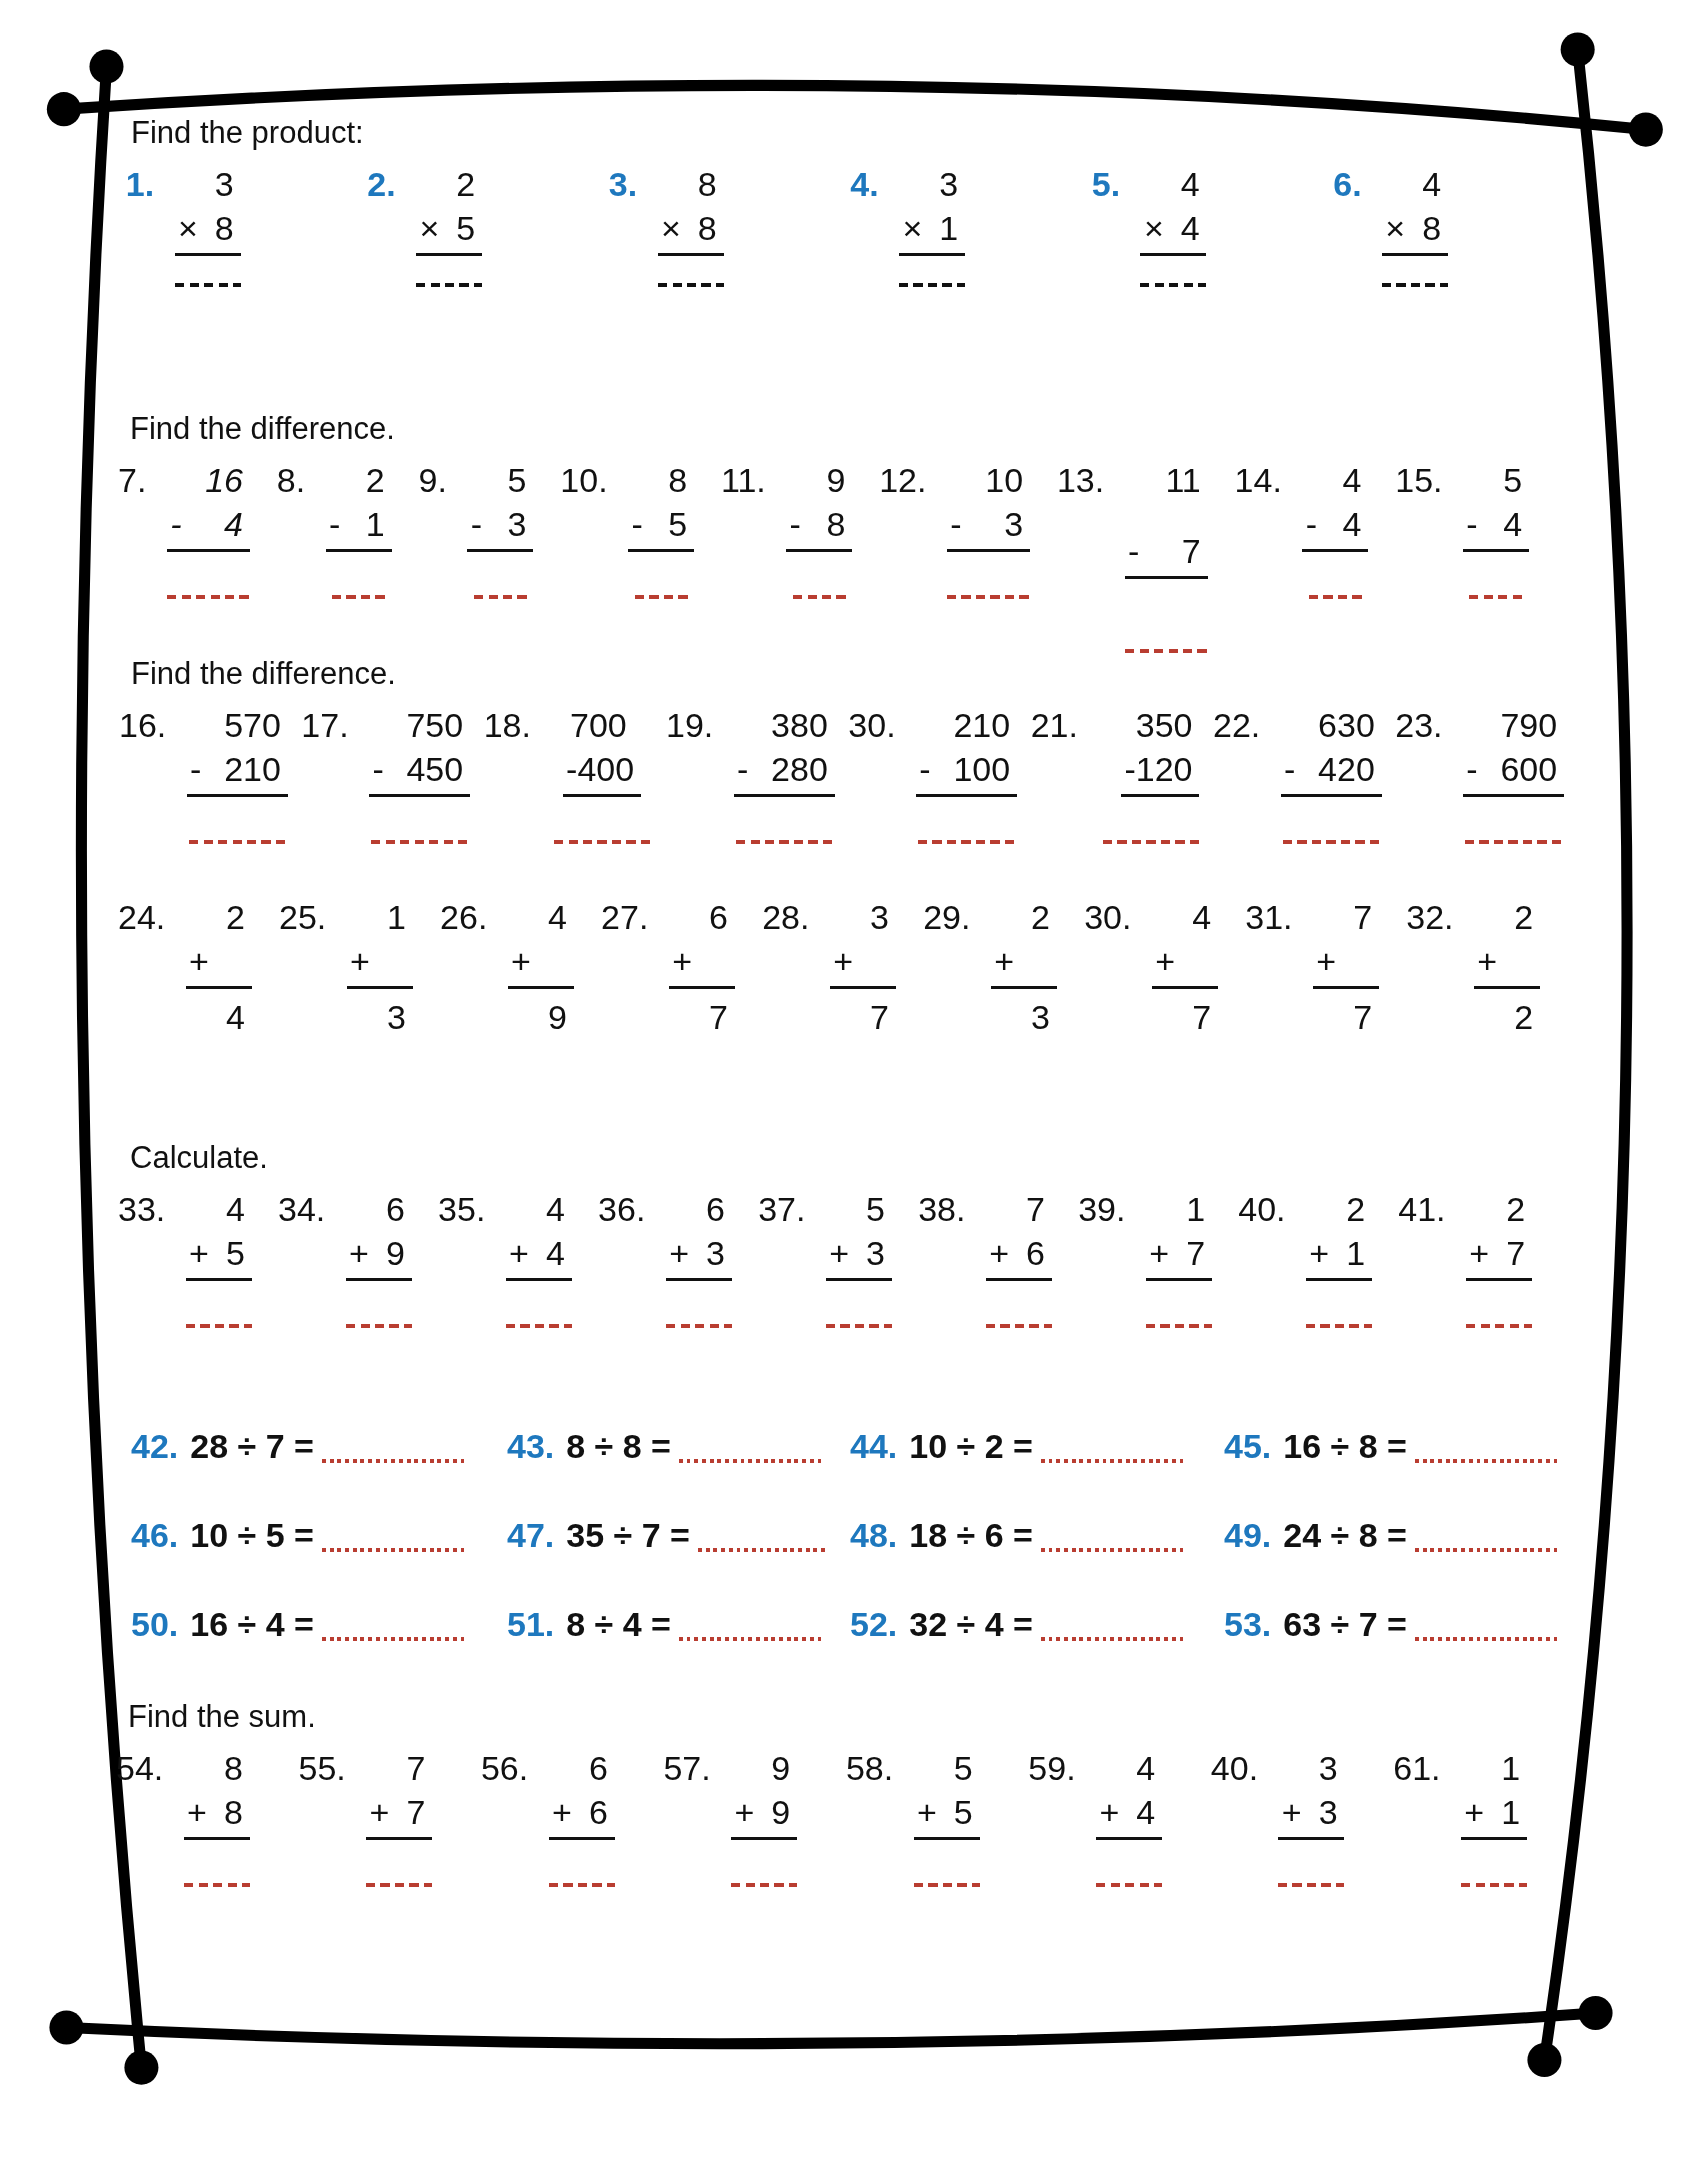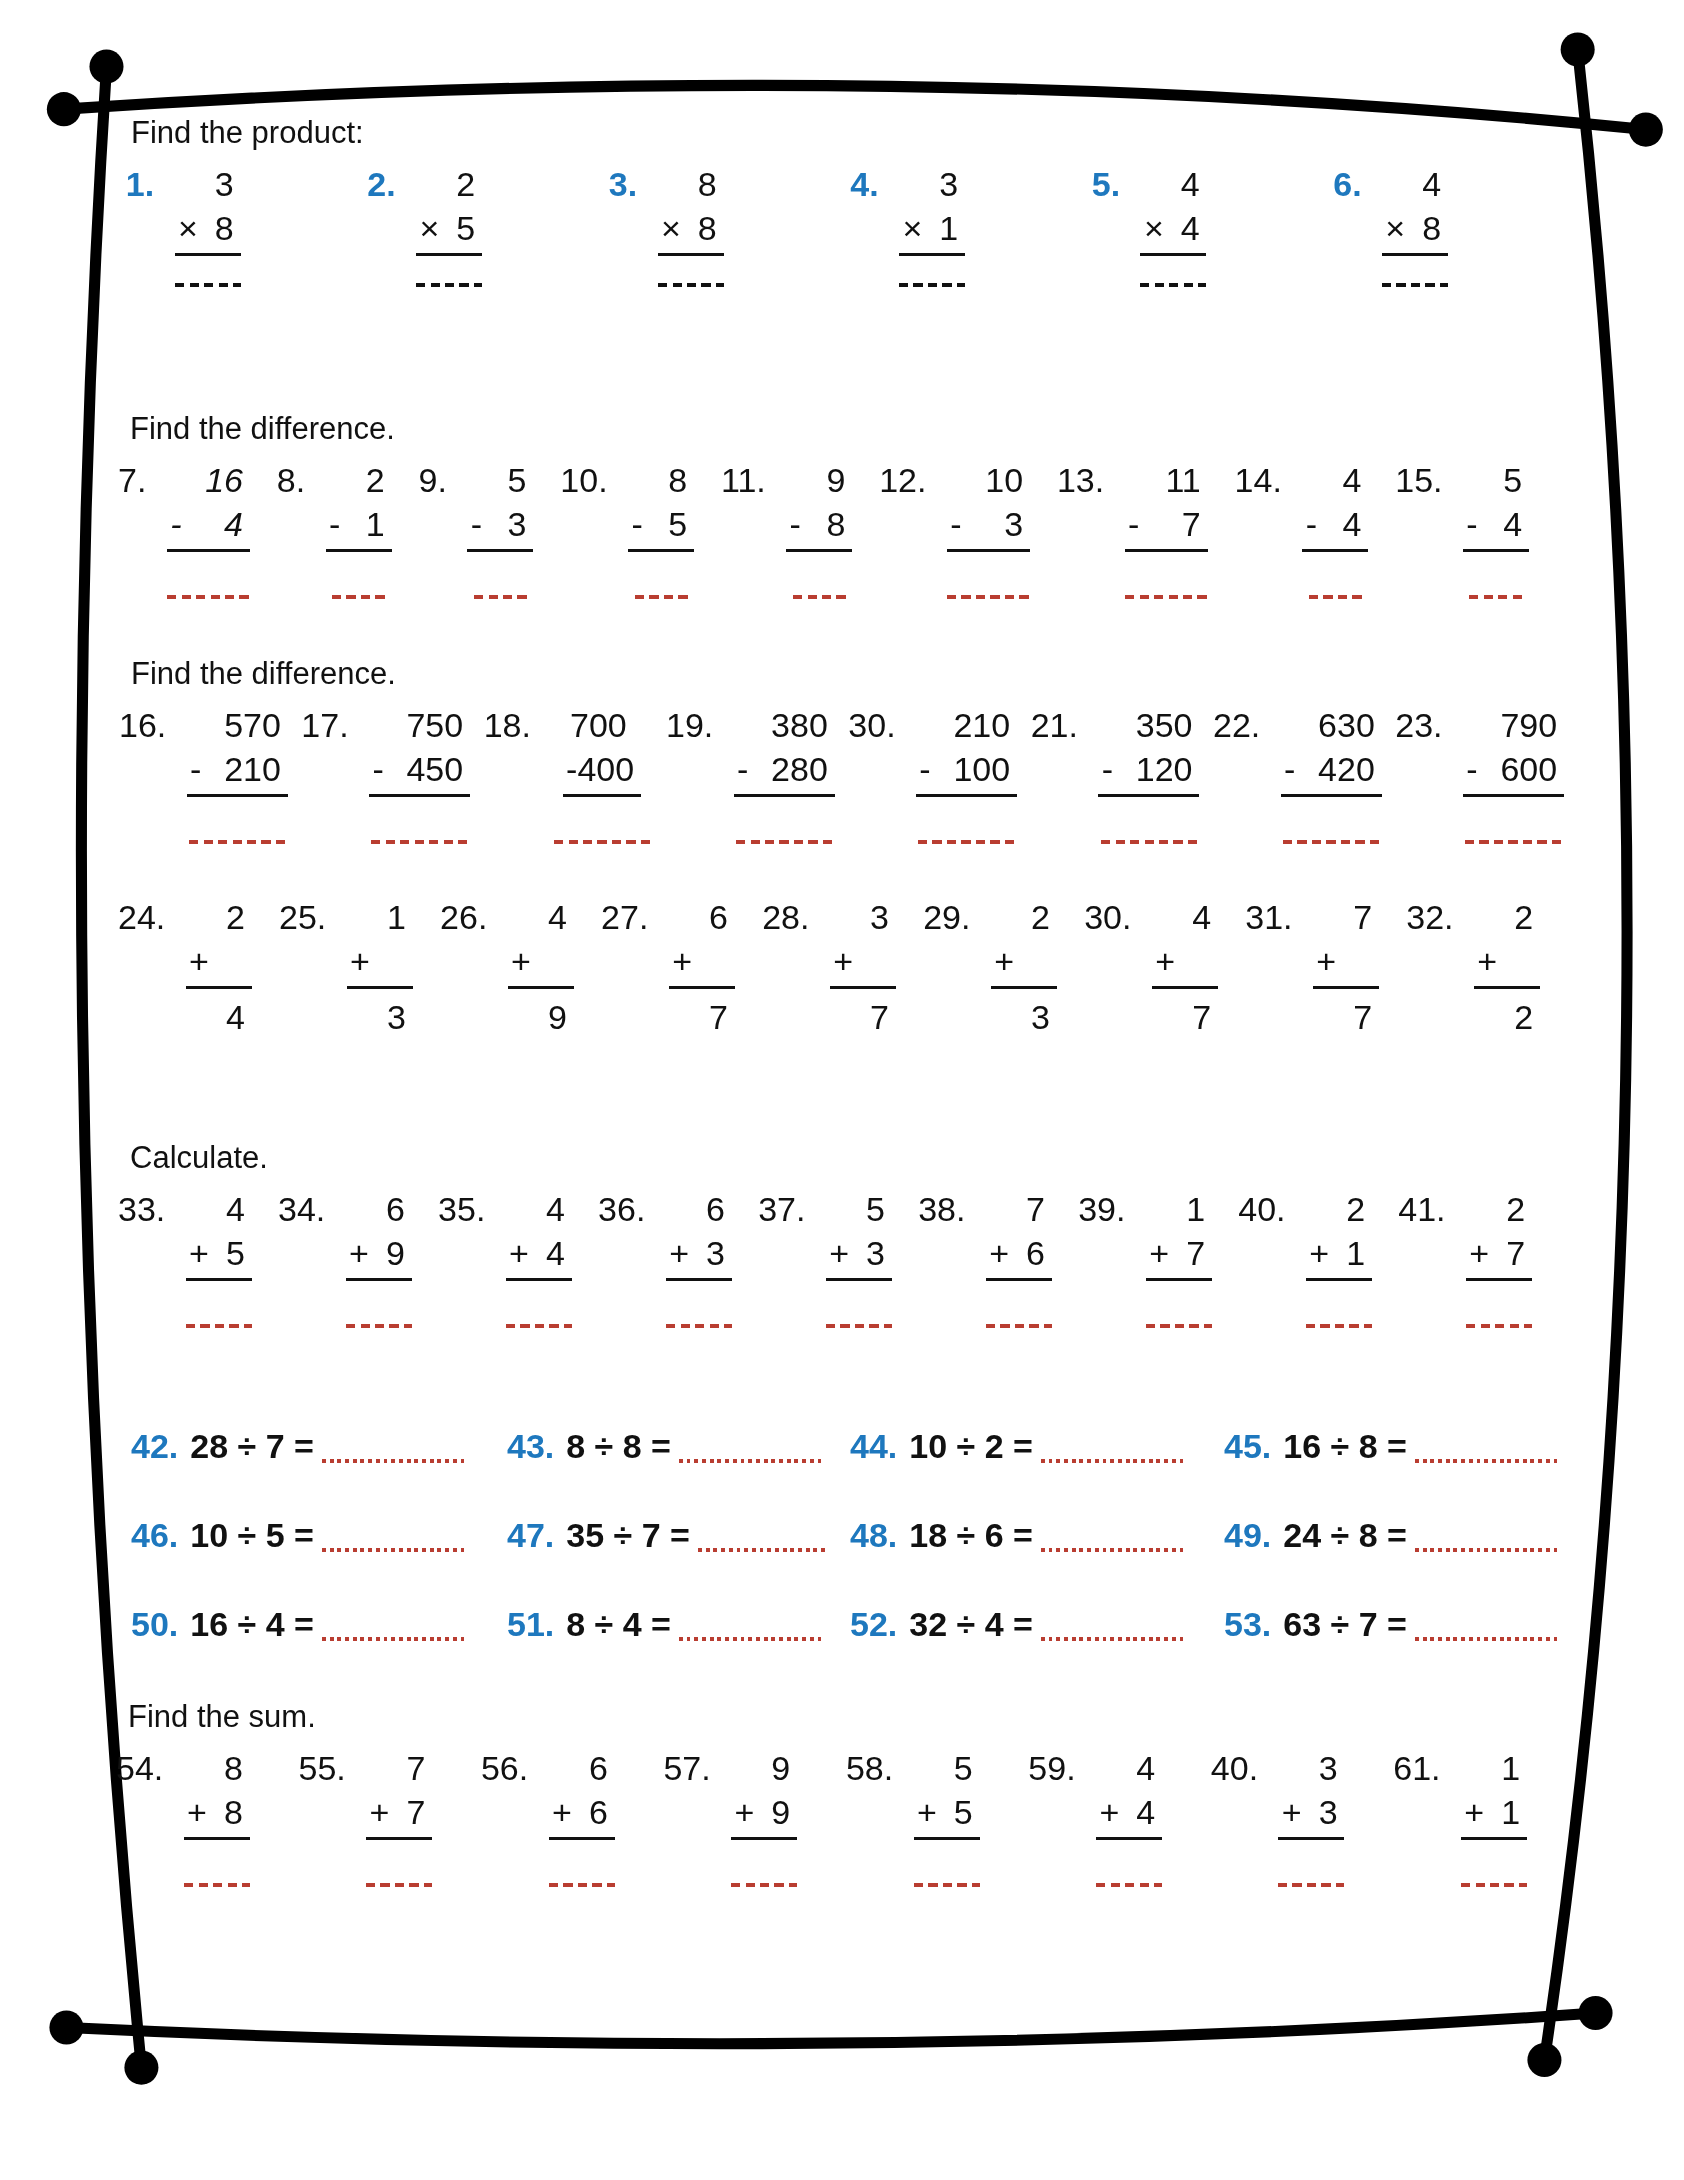--- a/index.html
+++ b/index.html
@@ -256,21 +256,21 @@
               <span class="opsign">-</span>
               <span class="opnum">3</span>
             </div>
             <div class="dashwrap">
               <span class="dashes red" style="width: 82px;"></span>
             </div>
           </div>
         </div>
         <div class="vcell">
           <span class="plabel">13.</span>
-          <div class="pstack" style="width: 83px;">
+          <div class="pstack" style="width: 83px; gap: 27px;">
             <div class="ptop">11</div>
             <div class="pop">
               <span class="opsign">-</span>
               <span class="opnum">7</span>
             </div>
             <div class="dashwrap">
               <span class="dashes red" style="width: 82px;"></span>
             </div>
           </div>
         </div>
@@ -366,21 +366,21 @@
               <span class="opsign">-</span>
               <span class="opnum">100</span>
             </div>
             <div class="dashwrap">
               <span class="dashes red" style="width: 96px;"></span>
             </div>
           </div>
         </div>
         <div class="vcell">
           <span class="plabel">21.</span>
-          <div class="pstack" style="width: 101px;">
+          <div class="pstack" style="width: 101px; align-items: flex-end;">
             <div class="ptop">350</div>
             <div class="pop">
               <span class="opsign">-</span>
               <span class="opnum">120</span>
             </div>
             <div class="dashwrap">
               <span class="dashes red" style="width: 96px;"></span>
             </div>
           </div>
         </div>

